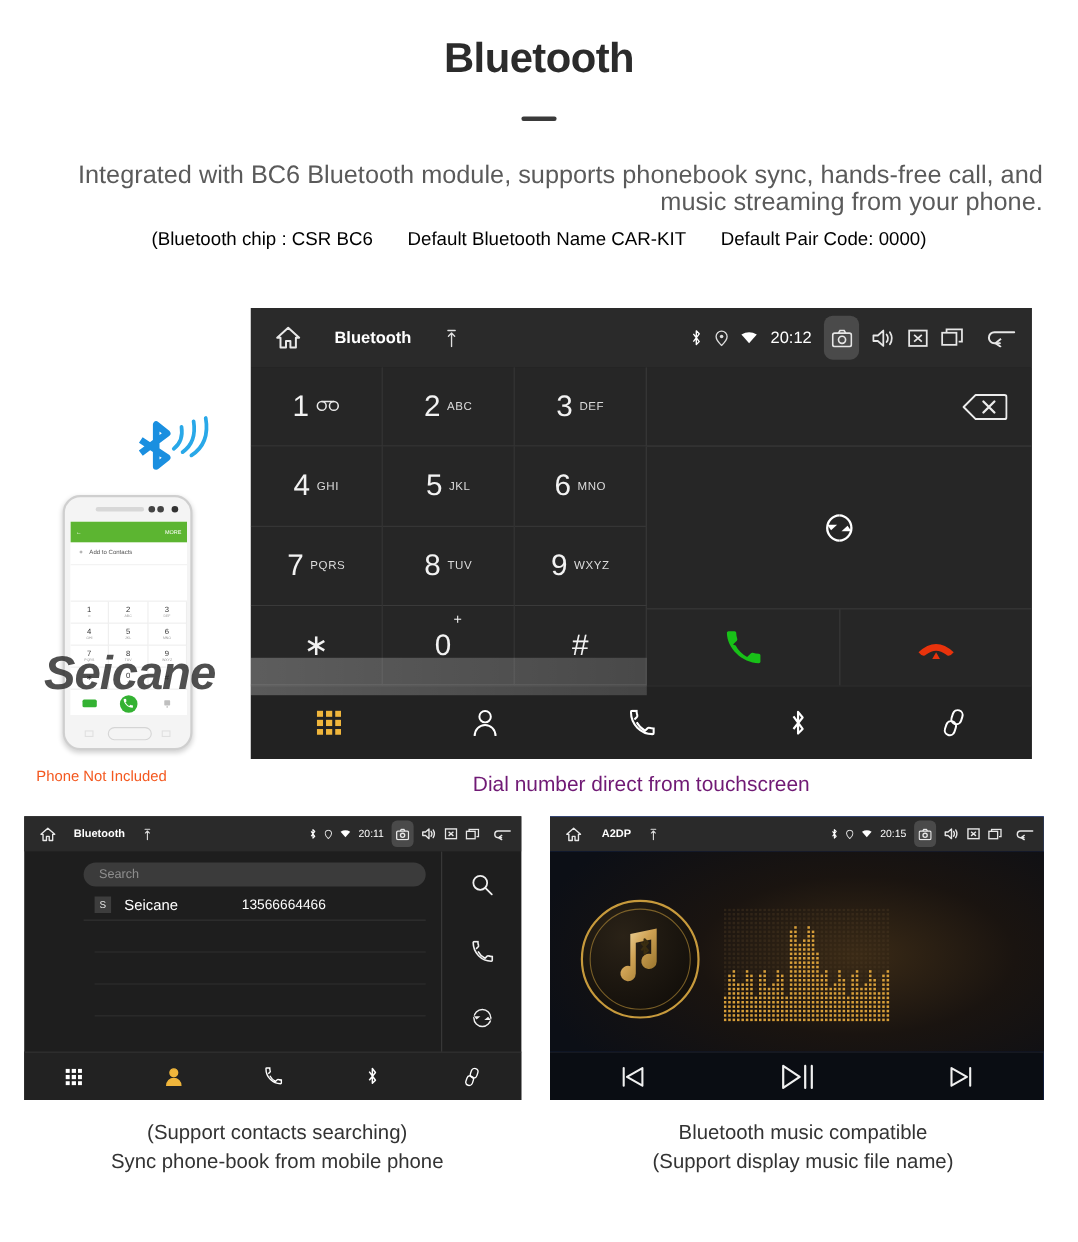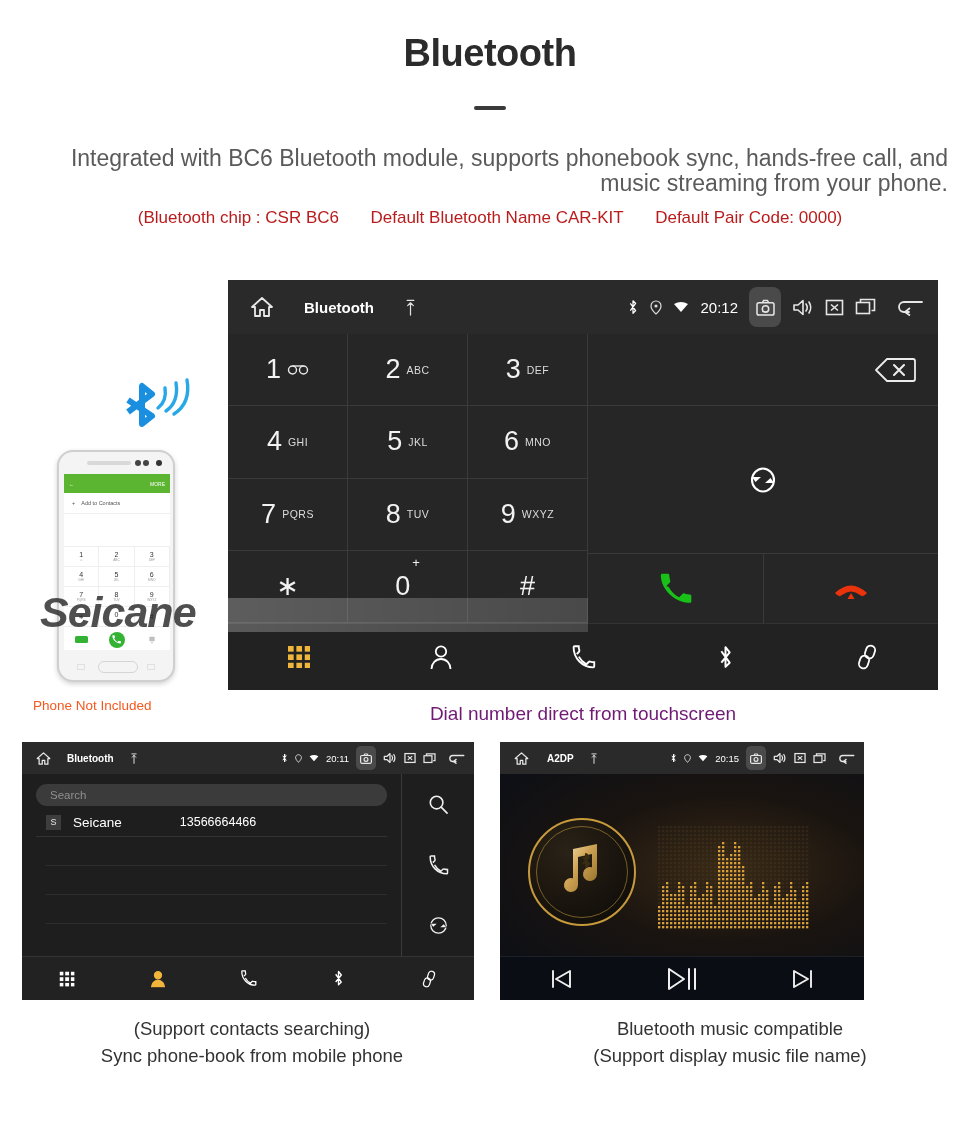--- a/index.html
+++ b/index.html
@@ -20,21 +20,21 @@
   .hdr-rule {
     position:absolute; top:106px; left:474px; width:32px; height:4px;
     background:#3a3a3a; border-radius:2px;
   }
   .hdr-desc {
     position:absolute; top:146px; left:48px; width:900px;
     text-align:right; font-size:23px; line-height:25px; color:#5a5a5a;
   }
   .hdr-spec {
     position:absolute; top:208px; left:30px; width:920px;
-    text-align:center; font-size:17px; color:#b91c1c; white-space:nowrap;
+    text-align:center; font-size:17px; color:#000000; white-space:nowrap;
   }
   .hdr-spec .sp { display:inline-block; }
   .hdr-spec .gap { display:inline-block; width:22px; }
 
   
   .unit { position:absolute; background:#1b1b1b; overflow:hidden; }
   .statusbar {
     display:flex; align-items:center; background:#2a2a2a;
     width:100%; position:relative;
   }
@@ -168,21 +168,21 @@
   #phonebook { left:22px; top:742px; width:452px; height:258px; background:#1e1e1e; }
   #phonebook .statusbar { height:32px; padding:0 9px; }
   #phonebook .sb-home { width:24px; }
   #phonebook .sb-title { font-size:10px; margin-left:12px; }
   #phonebook .sb-usb { margin-left:16px; }
   #phonebook .sb-right > * { margin-left:7px; }
   #phonebook .sb-time { font-size:9.5px; }
   #phonebook .sb-cam { width:20px; height:24px; border-radius:5px; }
 
   .pb-body { display:flex; height:182px; }
-  .pb-list { flex:1; border-right:1px solid #3a3a3a; padding:10px 14px 0 14px; }
+  .pb-list { flex:1; border-right:1px solid #3a3a3a; padding:10px 14px 0 14px;margin-left:40px; }
   .pb-search {
     height:22px; background:#3b3b3b; border-radius:11px;
     display:flex; align-items:center; padding-left:14px;
     font-size:11.5px; color:#8f8f8f;
   }
   .pb-row {
     height:29px; display:flex; align-items:center;
     border-bottom:1px solid #333; margin-top:2px;
   }
   .pb-badge {
@@ -191,21 +191,21 @@
     margin-left:10px;
   }
   .pb-name { color:#fff; font-size:13.5px; margin-left:12px; }
   .pb-num  { color:#fff; font-size:12.5px; margin-left:58px; }
   .pb-empty { height:29px; border-bottom:1px solid #2e2e2e; margin-left:10px; }
   .pb-rail { width:72px; display:flex; flex-direction:column; }
   .pb-rail .r-item { flex:1; display:flex; align-items:center; justify-content:center; }
   #phonebook .navbar { height:44px; }
 
   
-  #music { left:500px; top:742px; width:364px; height:258px; background:#1d4ed8; }
+  #music { left:500px; top:742px; width:449px; height:258px; background:#1d4ed8; }
   #music .statusbar { height:32px; padding:0 9px; }
   #music .sb-home { width:24px; }
   #music .sb-title { font-size:10px; margin-left:14px; }
   #music .sb-usb { margin-left:16px; }
   #music .sb-right > * { margin-left:7px; }
   #music .sb-time { font-size:9.5px; }
   #music .sb-cam { width:20px; height:24px; border-radius:5px; }
 
   .mu-body {
     height:182px; position:relative;

